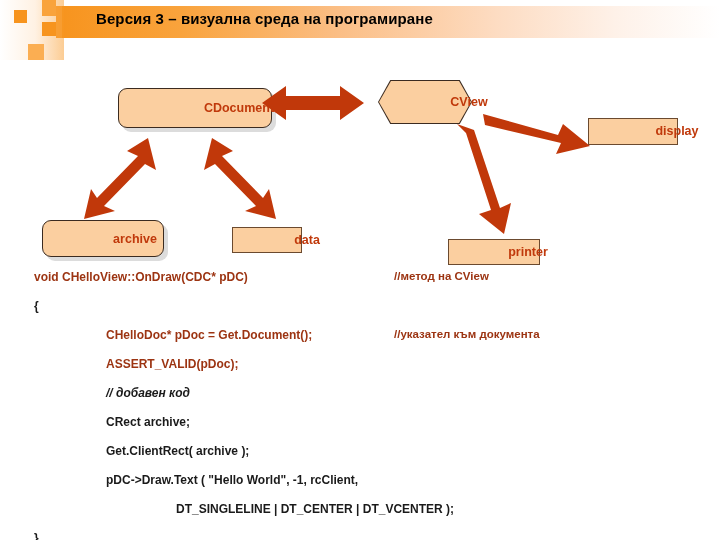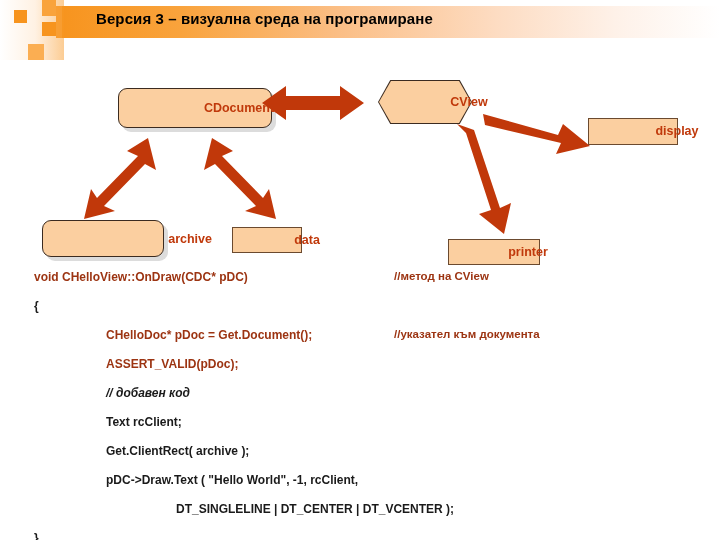--- a/index.html
+++ b/index.html
@@ -178,21 +178,21 @@
 
 <div id="cview-hex-border" style="left:378px; top:80px; width:94px; height:44px;"></div>
 <div id="cview-hex" style="left:379px; top:81px; width:92px; height:42px;"></div>
 <div class="shape-label" style="left:378px; top:95px; width:94px;">CView</div>
 
 <div class="box plain" style="left:588px; top:118px; width:90px; height:27px;"></div>
 <div class="shape-label" style="left:588px; top:124px; width:90px;">display</div>
 
 <div class="box-shadow-layer" style="left:46px; top:224px; width:122px; height:37px; border-radius:9px;"></div>
 <div class="box rounded" style="left:42px; top:220px; width:122px; height:37px;"></div>
-<div class="shape-label" style="left:42px; top:232px; width:126px;text-align:right;">archive</div>
+<div class="shape-label" style="left:28px; top:232px; width:126px;">archive</div>
 
 <div class="box plain" style="left:232px; top:227px; width:70px; height:26px;"></div>
 <div class="shape-label" style="left:232px; top:233px; width:62px;">data</div>
 
 <div class="box plain" style="left:448px; top:239px; width:92px; height:26px;"></div>
 <div class="shape-label" style="left:448px; top:245px; width:72px;">printer</div>
 
 <div id="code-block">
     <div class="code-row">
       <span class="code-main c-red" style="left: 34px;">void CHelloView::OnDraw(CDC* pDC)</span>
@@ -205,21 +205,21 @@
       <span class="code-main c-red" style="left: 106px;">CHelloDoc* pDoc = Get.Document();</span>
       <span class="code-comment">//указател към документа</span>
     </div>
     <div class="code-row">
       <span class="code-main c-red" style="left: 106px;">ASSERT_VALID(pDoc);</span>
     </div>
     <div class="code-row">
       <span class="code-main c-ital" style="left: 106px;">// добавен код</span>
     </div>
     <div class="code-row">
-      <span class="code-main c-dark" style="left: 106px;">Text rcClient;</span>
+      <span class="code-main c-dark" style="left: 106px;">CRect archive;</span>
     </div>
     <div class="code-row">
       <span class="code-main c-dark" style="left: 106px;">Get.ClientRect( archive );</span>
     </div>
     <div class="code-row">
       <span class="code-main c-dark" style="left: 106px;">pDC-&gt;Draw.Text ( "Hello World", -1, rcClient,</span>
     </div>
     <div class="code-row">
       <span class="code-main c-dark" style="left: 176px;">DT_SINGLELINE | DT_CENTER | DT_VCENTER );</span>
     </div>

